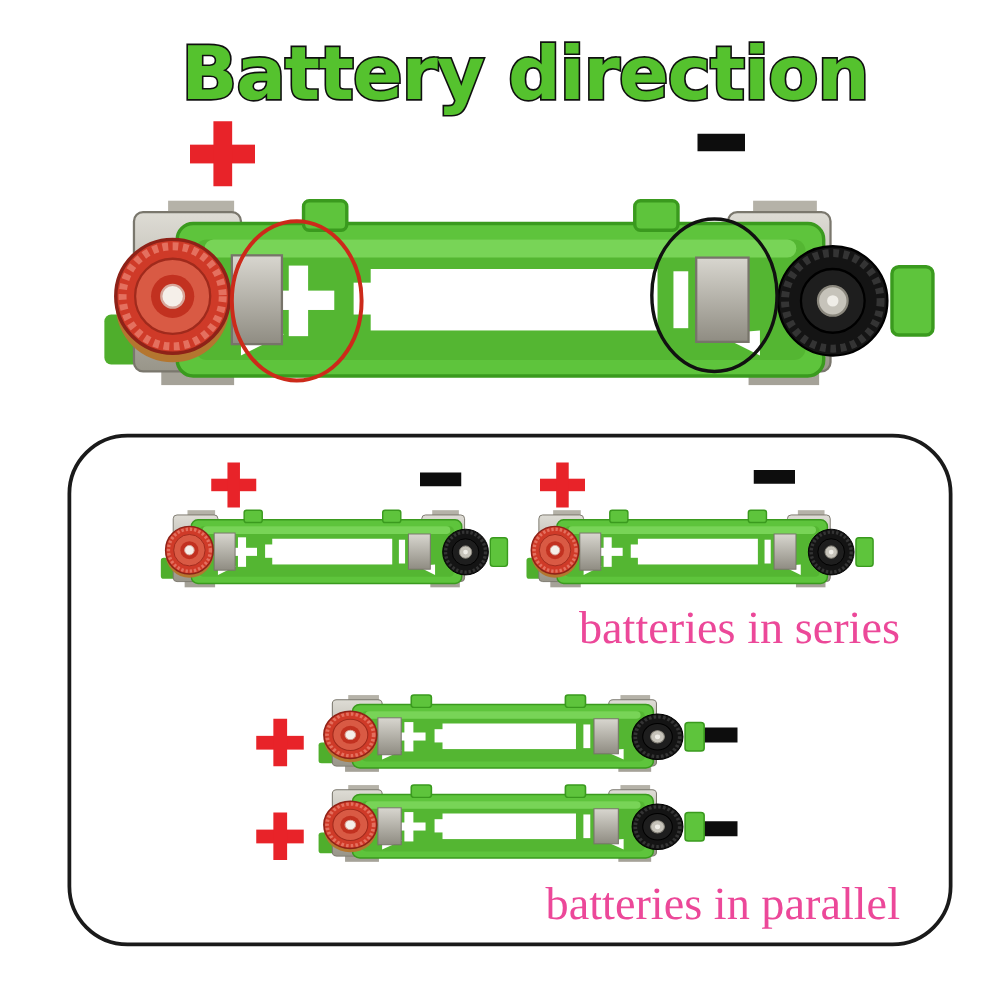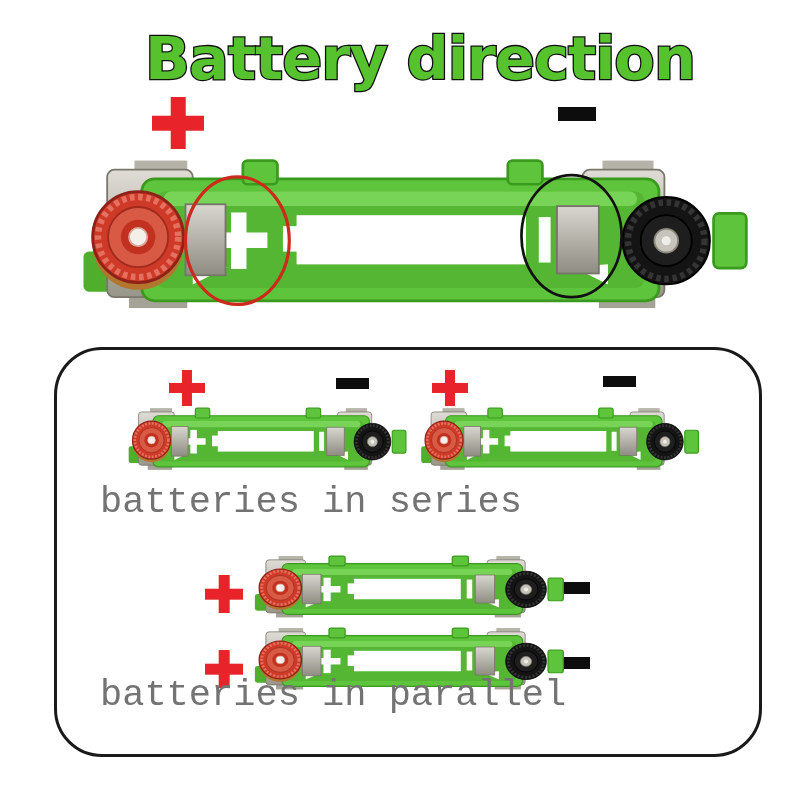--- a/index.html
+++ b/index.html
@@ -16,22 +16,22 @@
   
   .plus{position:absolute;}
   .plus::before{content:"";position:absolute;left:0;top:50%;transform:translateY(-50%);width:100%;height:28%;background:#e82329;}
   .plus::after{content:"";position:absolute;top:0;left:50%;transform:translateX(-50%);height:100%;width:28%;background:#e82329;}
   .minus{position:absolute;background:#0d0d0d;}
   .panel{
     position:absolute;left:54px;top:347px;width:708px;height:410px;
     border:3px solid #1a1a1a;border-radius:48px;box-sizing:border-box;background:#ffffff;
   }
   .caption{
-    position:absolute;left:100px;width:620px;text-align:left;
-    font-size:37px;color:#737373;font-family:Liberation Mono, monospace;
+    position:absolute;left:100px;width:620px;text-align:right;
+    font-size:37px;color:#ec4899;font-family:Liberation Serif, serif;
   }
   svg{display:block;}
   .abs{position:absolute;}
 </style>
 </head>
 <body>
 
 <div class="page">
 
   <svg width="0" height="0" style="position:absolute" aria-hidden="true">
@@ -121,15 +121,15 @@
   <div class="plus" style="left:205px;top:575px;width:38px;height:38px;"></div>
   <div class="plus" style="left:205px;top:650px;width:38px;height:38px;"></div>
   <div class="minus" style="left:555px;top:582px;width:35px;height:12px;"></div>
   <div class="minus" style="left:555px;top:657px;width:35px;height:12px;"></div>
 
   <svg class="abs" style="left:243px;top:550px;" width="322" height="144" viewBox="0 0 760 380" preserveAspectRatio="none">
     <use href="#battery-holder" x="0" y="0" width="760" height="190"></use>
     <use href="#battery-holder" x="0" y="190" width="760" height="190"></use>
   </svg>
 
-  <div class="caption" style="top:674px;">batteries in parallel</div>
+  <div class="caption" style="top:702px;">batteries in parallel</div>
 
 </div>
 
 </body></html>

